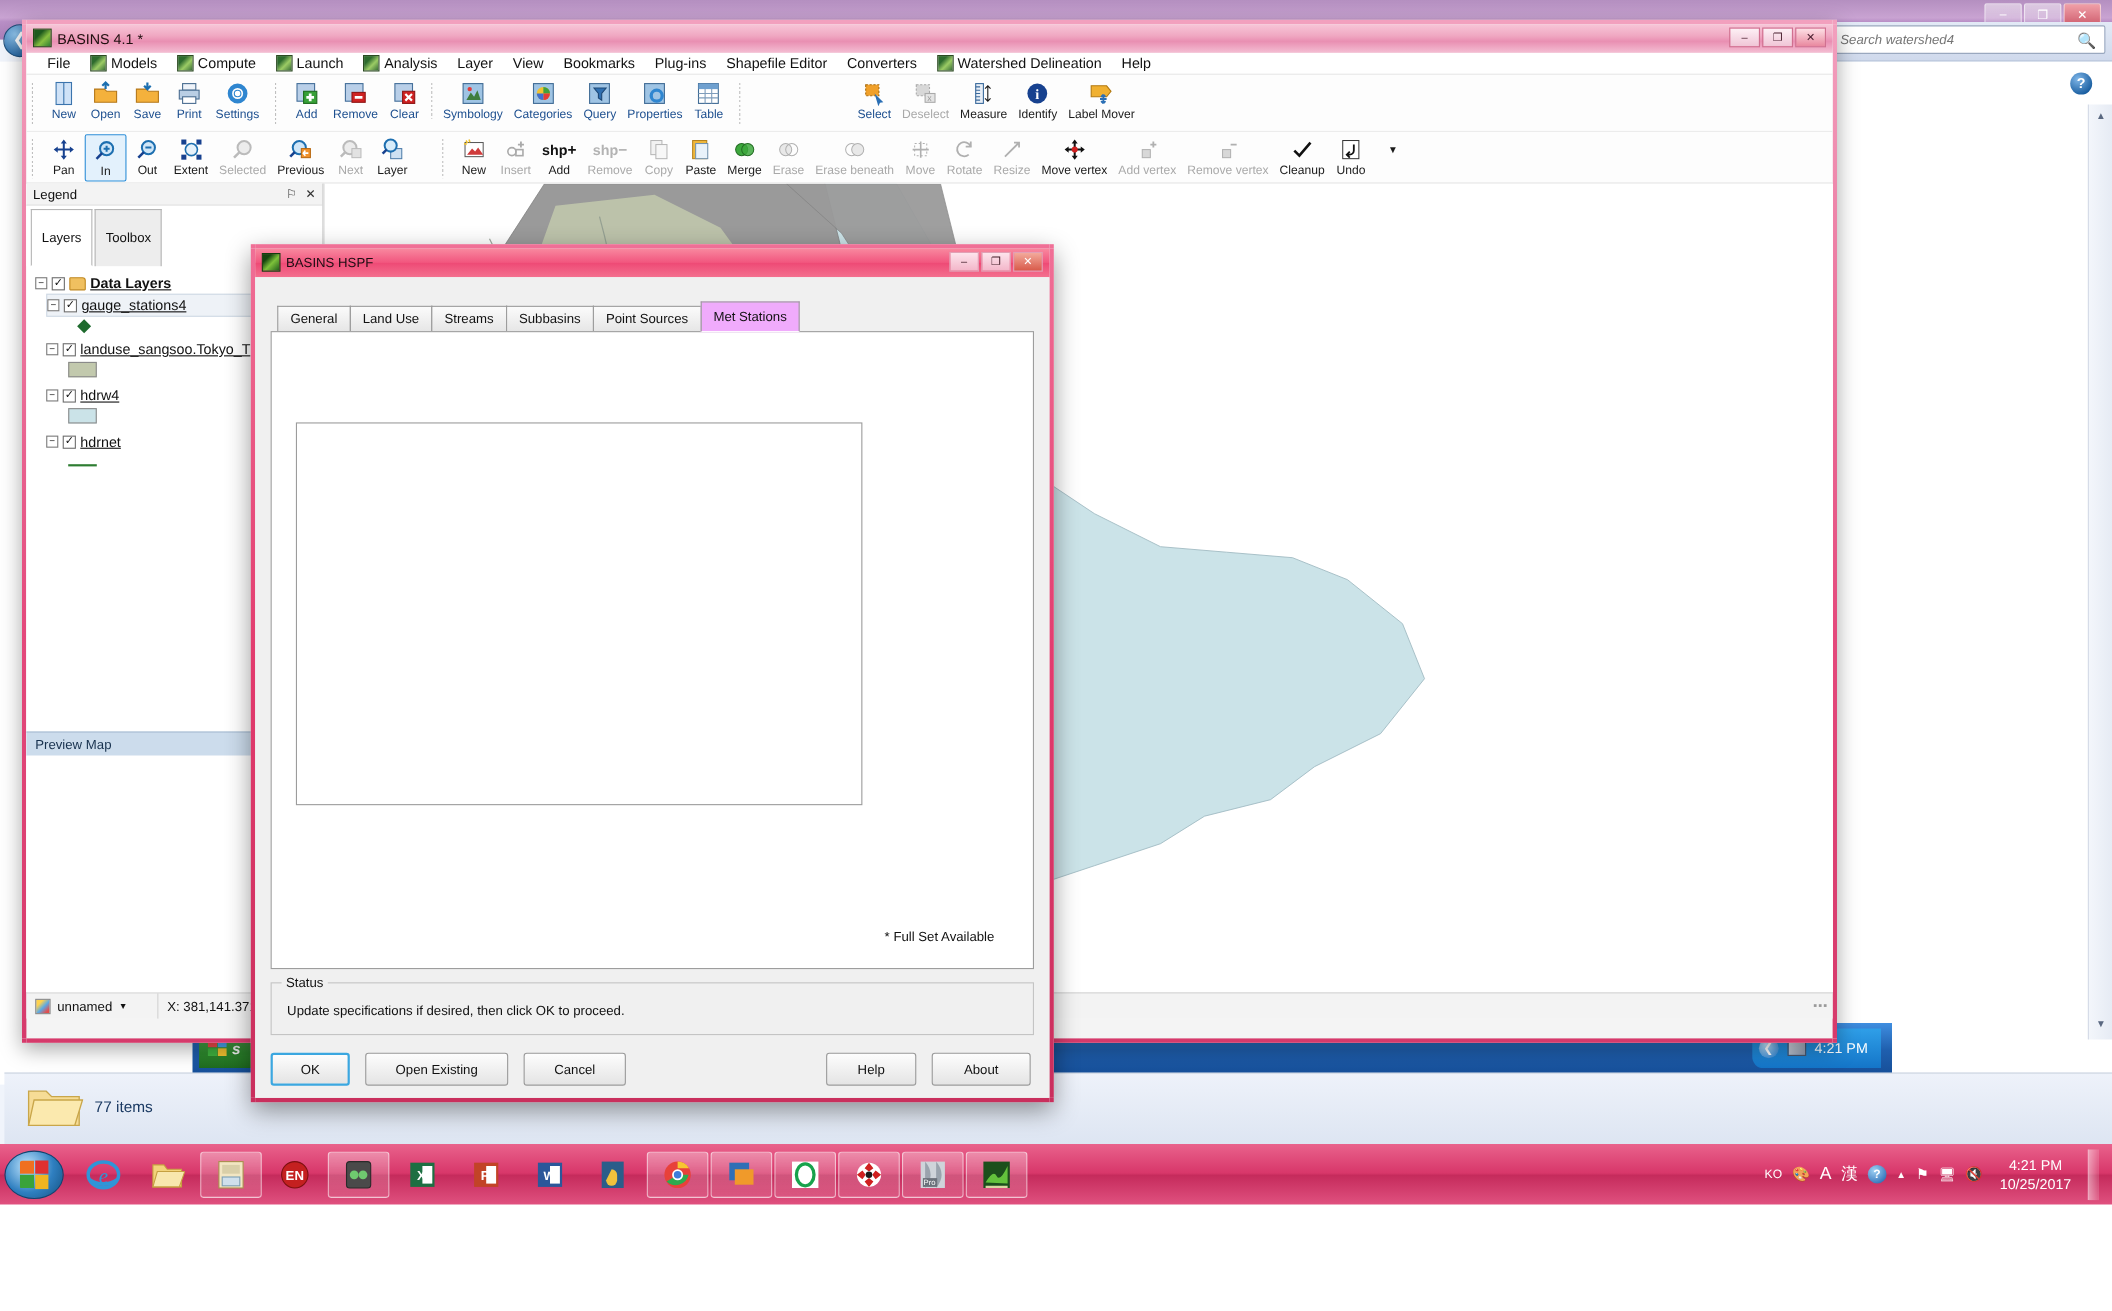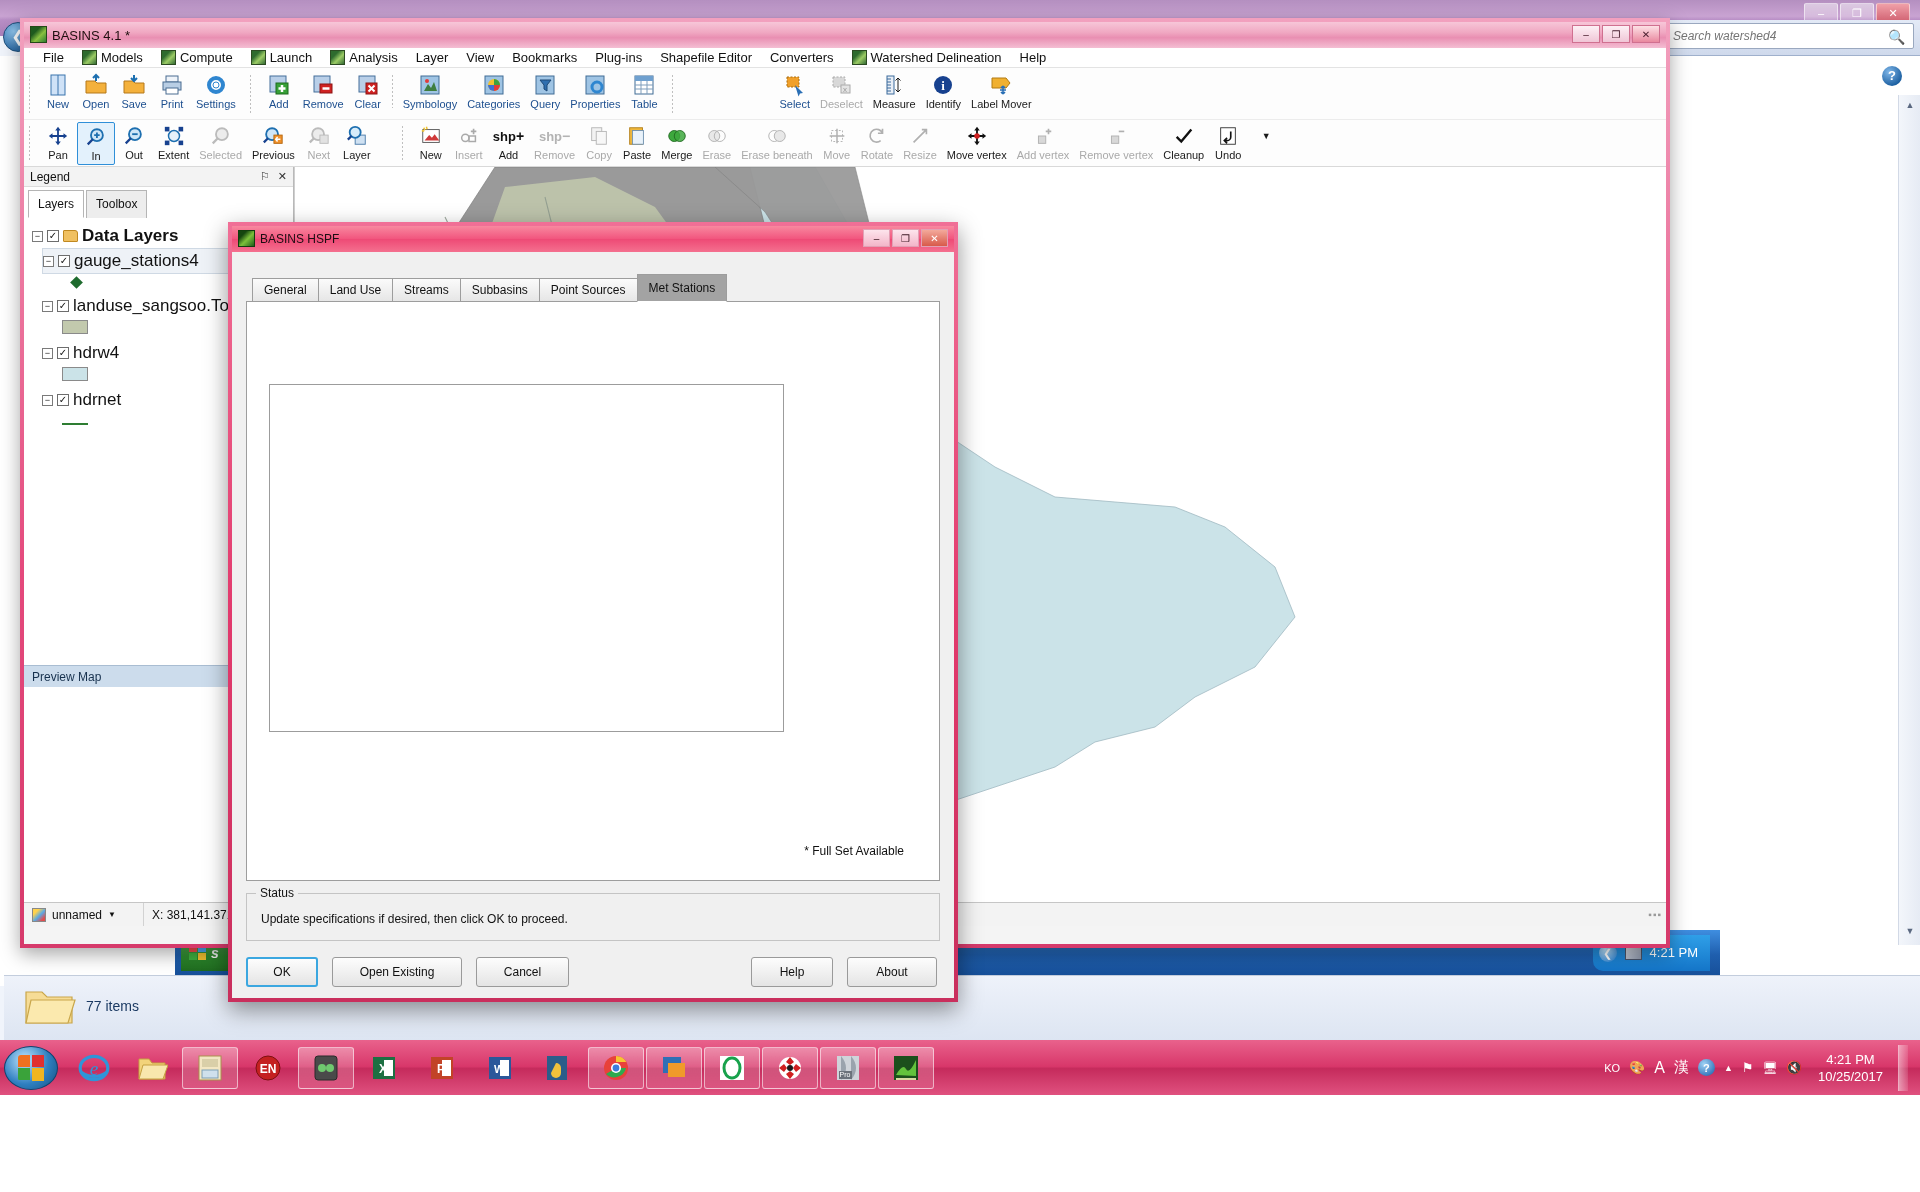--- a/index.html
+++ b/index.html
@@ -151,36 +151,36 @@
     display:flex; flex-direction:column;
   }
   #legend-header {
     height:20px; background:#f3f3f3; border-bottom:1px solid #dcdcdc;
     display:flex; align-items:center; padding:0 6px; font-size:12px; color:#111;
     justify-content:space-between;
   }
   #legend-header-icons { display:flex; gap:8px; font-size:11px; color:#333; }
   #legend-tabs { display:flex; gap:2px; padding:3px 4px 0 4px; background:#ffffff; }
   .legend-tab {
-    padding:6px 9px; font-size:12px; border:1px solid #b5b5b5; border-bottom:none;
+    padding:18px 9px; font-size:12px; border:1px solid #b5b5b5; border-bottom:none;
     background:#ededed; color:#111;
   }
   .legend-tab.selected { background:#ffffff; border-bottom:1px solid #ffffff; }
   #legend-tree { flex:1; padding:6px 4px; font-size:12px; overflow:hidden; }
   .tree-row { display:flex; align-items:center; gap:4px; padding:2px 0; }
   .tree-expander {
     width:11px; height:11px; border:1px solid #7a7a7a; background:#fff;
     font-size:9px; line-height:9px; text-align:center; color:#222;
   }
   .tree-check {
     width:12px; height:12px; border:1px solid #6d6d6d; background:#fff;
     font-size:10px; line-height:10px; text-align:center; color:#111;
   }
   .tree-folder { width:15px; height:12px; background:#f0c060; border:1px solid #c08820; border-radius:1px 3px 1px 1px; }
-  .tree-label { font-size:17px; color:#111; white-space:nowrap; }
+  .tree-label { font-size:13px; color:#111; white-space:nowrap;text-decoration:underline; }
   .tree-label.bold { font-weight:bold; }
   .tree-row.selected { background:#eef2f7; border:1px solid #cfd9e4; }
   .swatch-row { padding-left:34px; padding-top:2px; padding-bottom:4px; }
   .swatch { width:26px; height:14px; border:1px solid #8a8a8a; display:inline-block; }
   .swatch-diamond {
     width:9px; height:9px; background:#1e6b2e; transform:rotate(45deg); display:inline-block;
     margin-left:10px;
   }
   .swatch-line { width:26px; height:0; border-top:2px solid #2e7d32; display:inline-block; }
 
@@ -236,21 +236,21 @@
   #hspf-content { position:relative; height:746px; background:#f0f0f0; padding:10px 14px; }
 
   #hspf-tabs { display:flex; align-items:flex-end; margin-left:6px; }
   .hspf-tab {
     padding:4px 11px; font-size:12px; color:#111;
     border:1px solid #9d9d9d; border-bottom:none; margin-right:-1px;
     background: linear-gradient(to bottom,#fbfbfb,#e6e6e6);
     margin-top: 12px;
   }
   .hspf-tab.selected {
-    background:#a3a3a3; padding-top:6px; padding-bottom:6px; position:relative; z-index:3;
+    background:#f0abfc; padding-top:6px; padding-bottom:6px; position:relative; z-index:3;
     border-bottom:1px solid #ffffff; margin-bottom:-1px;text-align:center;
   }
   #hspf-tabpage {
     position:relative; border:1px solid #9d9d9d; background:#ffffff;
     height:580px; margin-top:0px;
   }
   #hspf-inner-list {
     position:absolute; left:22px; top:82px; width:515px; height:348px;
     border:1px solid #9c9c9c; background:#ffffff;
   }

